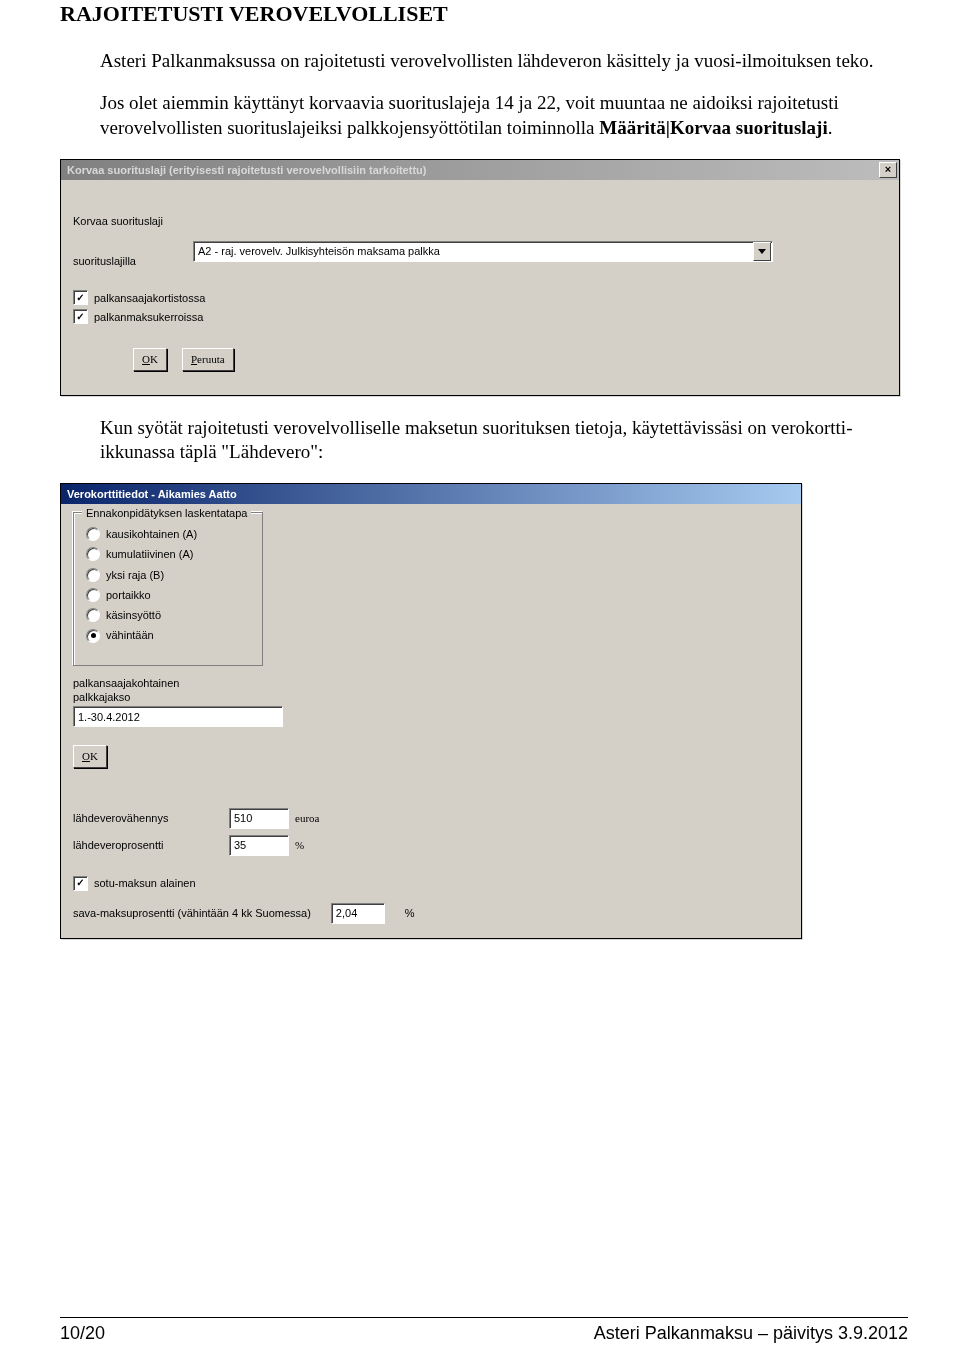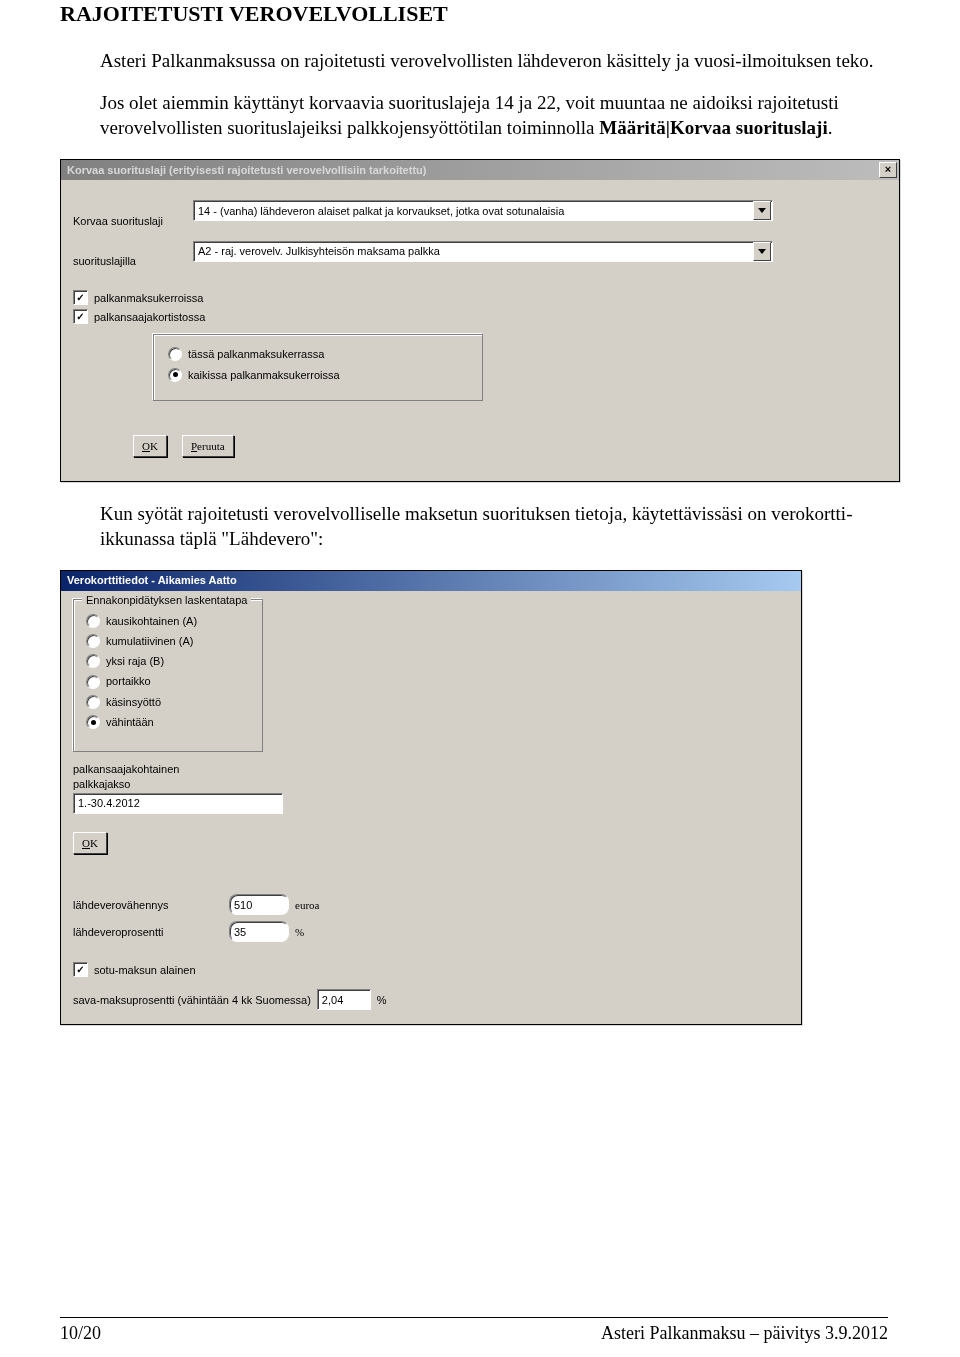--- a/index.html
+++ b/index.html
@@ -131,32 +131,32 @@
   .fieldset .legend{
     position:absolute;top:-7px;left:8px;background:var(--win-bg);
     padding:0 4px;font-size:11px;
   }
   .cols{display:flex;gap:30px;flex-direction:column;}
   .col{flex:0 0 auto;}
   .col.left{width:190px;}
   .col.right{flex:1;padding-top:10px;}
   .field-row{display:flex;align-items:center;margin-bottom:6px;gap:6px;}
   .field-row .flabel{width:150px;}
-  .field-row .textfield{width:50px;border-radius:8px;}
+  .field-row .textfield{width:50px;}
   .unit{width:40px;font-family:Liberation Serif, serif;}
   .smallfield{width:50px;}
-  .sava-row{display:flex;align-items:center;gap:6px;text-align:center;}
+  .sava-row{display:flex;align-items:center;gap:20px;text-align:center;}
   .sava-row .textfield{width:44px;}
   .pjakso{margin-top:10px;}
   .pjakso .textfield{width:200px;margin-top:2px;}
   .footer{
-    position:absolute;bottom:12px;left:60px;right:72px;
+    position:absolute;bottom:12px;left:60px;right:52px;
     border-top:1px solid #000;padding-top:4px;
     display:flex;justify-content:space-between;font-size:18px;
-    font-family:Liberation Serif, serif;
+    font-family:Liberation Sans, sans-serif;
   }
 </style>
 </head>
 <body>
 
 <h1>RAJOITETUSTI VEROVELVOLLISET</h1>
 
 <p class="para">Asteri Palkanmaksussa on rajoitetusti verovelvollisten lähdeveron käsittely ja vuosi-ilmoituksen teko.</p>
 
 <p class="para">
@@ -164,54 +164,40 @@
 </p>
 
 <div class="win">
   <div class="titlebar">
     <span class="title-text">Korvaa suorituslaji (erityisesti rajoitetusti verovelvollisiin tarkoitettu)</span>
     <span class="close-btn">×</span>
   </div>
   <div class="win-body">
     <div class="row">
       <span class="lbl">Korvaa suorituslaji</span>
-      <div class="combo">
-        <span class="combo-text">14   - (vanha) lähdeveron alaiset palkat ja korvaukset, jotka ovat sotunalaisia</span>
-        <span class="chev"></span>
-      </div>
     </div>
     <div class="row">
       <span class="lbl">suorituslajilla</span>
       <div class="combo">
         <span class="combo-text">A2   - raj. verovelv. Julkisyhteisön maksama palkka</span>
         <span class="chev"></span>
       </div>
     </div>
 
     <div style="height:16px"></div>
 
     <div class="check">
       <span class="box checked"></span>
-      <span>palkanmaksukerroissa</span>
+      <span>palkansaajakortistossa</span>
     </div>
     <div class="check">
       <span class="box checked"></span>
-      <span>palkansaajakortistossa</span>
-    </div>
-
-    <div class="groupbox">
-      <div class="radio">
-        <span class="dot"></span>
-        <span>tässä palkanmaksukerrassa</span>
-      </div>
-      <div class="radio">
-        <span class="dot sel"></span>
-        <span>kaikissa palkanmaksukerroissa</span>
-      </div>
-    </div>
+      <span>palkanmaksukerroissa</span>
+    </div>
+
 
     <div style="height:20px"></div>
 
     <div style="margin-left:60px;">
       <span class="btn"><span class="u">O</span><span>K</span></span>
       <span class="btn"><span class="u">P</span><span>eruuta</span></span>
     </div>
     <div style="height:10px"></div>
   </div>
 </div>

